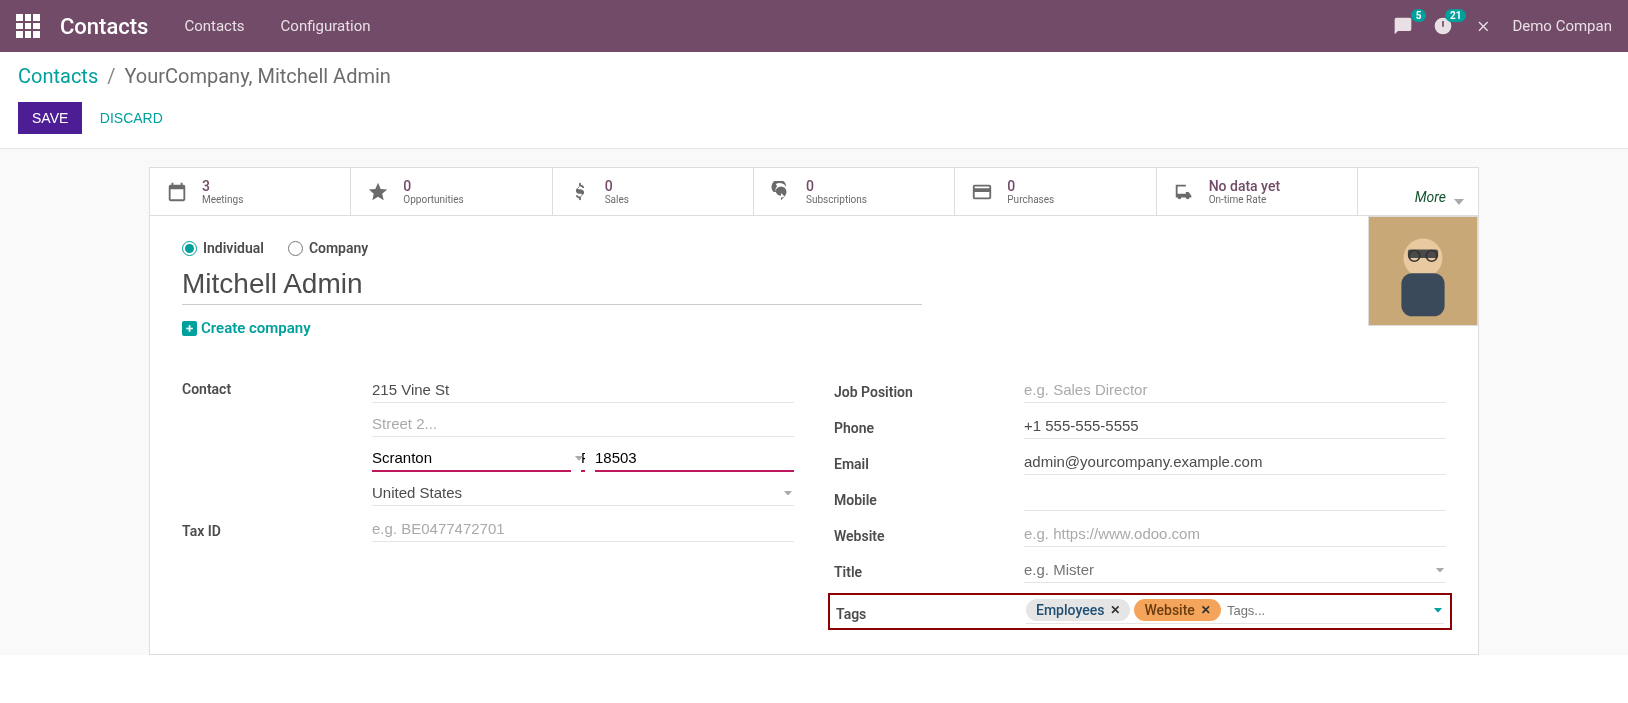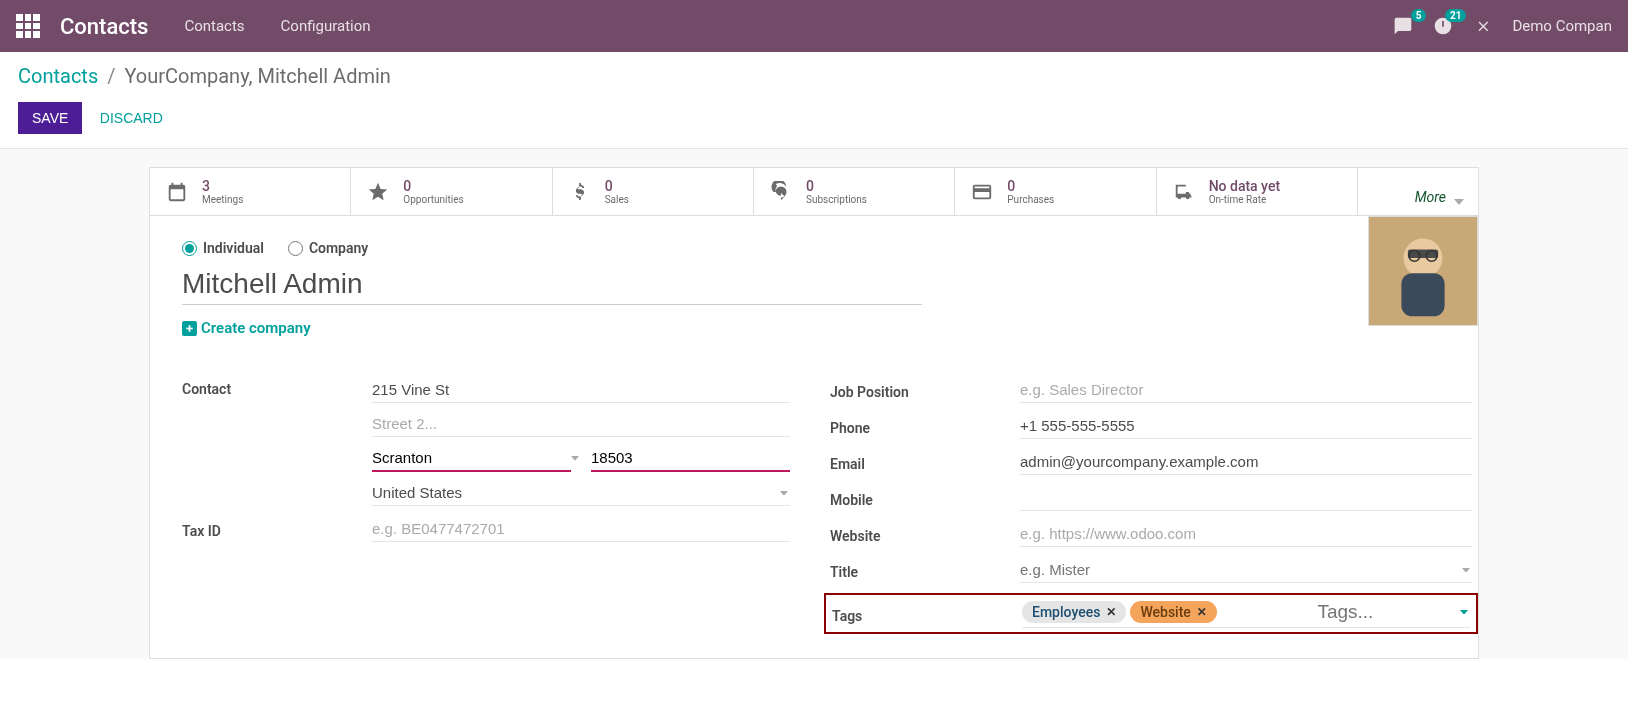--- a/index.html
+++ b/index.html
@@ -77,21 +77,21 @@
 .select-wrap { flex: 1; position: relative; display:flex; align-items:center; }
 .select-wrap input { width:100%; border:none; border-bottom:1px solid #e5e5e5; font-size:15px; padding:4px 14px 4px 0; outline:none; }
 
 
 .tags-field-row { border: 2px solid #8b0000; padding: 4px 6px; margin: 0 -6px; }
 .tag-container { flex: 1; display: flex; align-items: center; gap: 4px; border-bottom: 1px solid #e5e5e5; padding-bottom: 2px; position: relative; }
 .tag-pill { padding: 3px 10px; border-radius: 12px; font-size: 14px; font-weight: 500; display: flex; align-items: center; gap: 6px; }
 .tag-pill.emp { background: #e5e5e5; color: #1e4e72; }
 .tag-pill.ven { background: #f5a45b; color: #6b3c0e; }
 .tag-x { font-weight: 700; cursor: pointer; font-size: 12px; color: #333; }
-.tag-input { flex: 1; border: none; outline: none; font-size: 19px; padding: 2px; text-align: center; }
+.tag-input { flex: 1; border: none; outline: none; font-size: 13px; padding: 2px; }
 .tag-caret { width: 8px; fill: #00a09d; position: absolute; right: 2px; }
 </style>
 </head>
 <body>
 
 <div class="navbar">
   <div class="apps-icon">
     <span></span>
       <span></span>
       <span></span>

